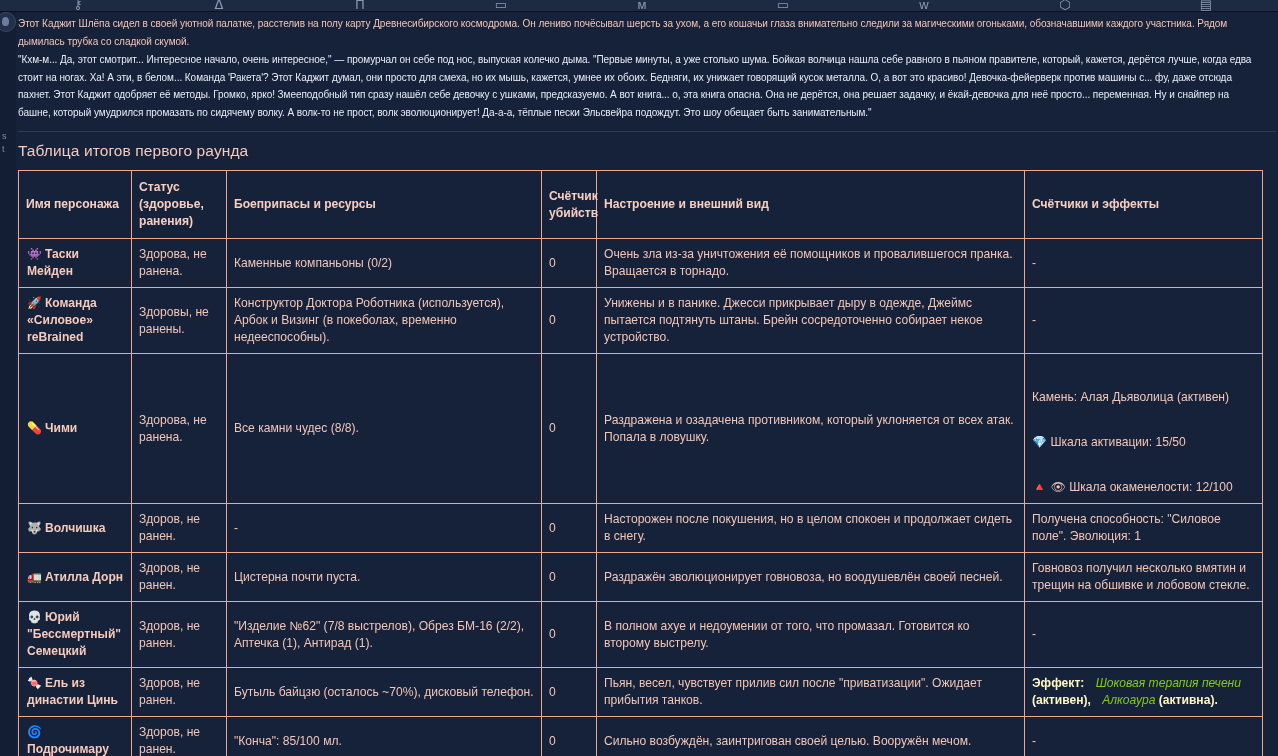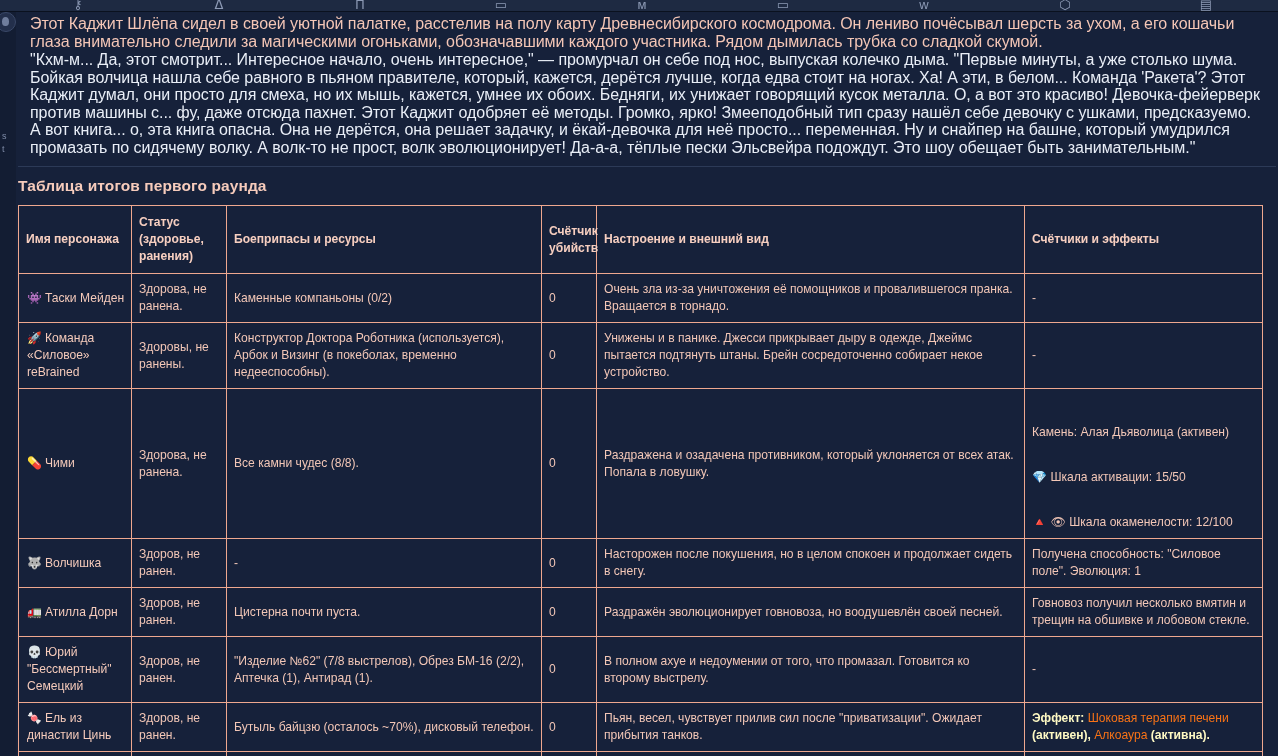--- a/index.html
+++ b/index.html
@@ -82,41 +82,41 @@
     width: 1262px;
     height: 745px;
     background: #16213a;
     overflow: hidden;
   }
 
   .narrative {
     padding: 4px 14px 0 2px;
   }
   .narrative p {
-    margin: 0 0 0 12px;
-    font-size: 16px;
+    margin: 0 0 0 0;
+    font-size: 10px;
     line-height: 17.5px;
     color: #f4c6b6;
     letter-spacing: -0.05px;
   }
   .narrative p.alt {
     color: #e9eef7;
   }
   .narrative p + p { margin-top: 1px; }
 
   .divider {
     margin: 10px 2px 0 2px;
     height: 1px;
     background: #2c3a57;
   }
 
   h2.section-title {
     margin: 10px 0 10px 2px;
     font-size: 15.5px;
-    font-weight: bold;
+    font-weight: normal;
     color: #f6cbbb;
     letter-spacing: 0.1px;
   }
 
   
   table.results {
     border-collapse: collapse;
     width: 1244px;
     margin-left: 2px;
     table-layout: fixed;
@@ -133,32 +133,32 @@
     text-align: left;
   }
   table.results th {
     font-weight: bold;
     color: #f7cfc0;
     vertical-align: middle;
     padding-top: 8px;
     padding-bottom: 8px;
   }
   table.results td.name-cell {
-    font-weight: normal;
+    font-weight: bold;
     color: #f6cbbb;
     padding-left: 8px;
   }
   td .emoji {
     font-family: "DejaVu Sans", sans-serif;
     font-size: 12px;
     margin-right: 3px;
   }
   .effect-line { display: block; margin-top: 28px; }
   .effect-label { font-weight: bold; color: #fef9c3; }
-  .ital { color: #f97316; }
+  .ital { font-style: italic; color: #84cc16; margin-left: 8px; }
 
   
   col.c-name   { width: 113px; }
   col.c-status { width: 95px; }
   col.c-ammo   { width: 315px; }
   col.c-kills  { width: 55px; }
   col.c-mood   { width: 428px; }
   col.c-fx     { width: 238px; }
 </style>
 </head>

